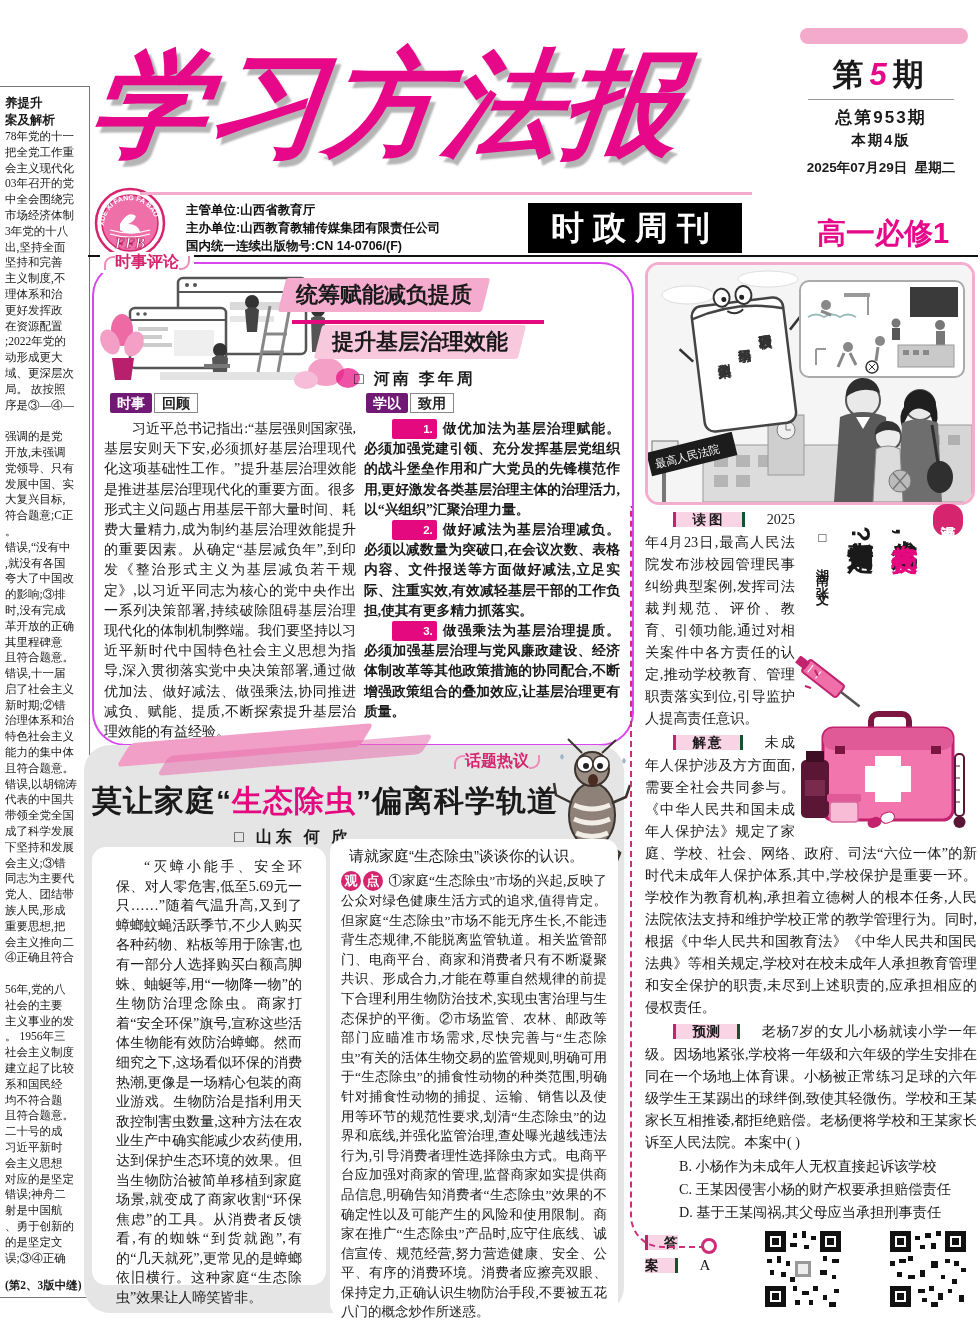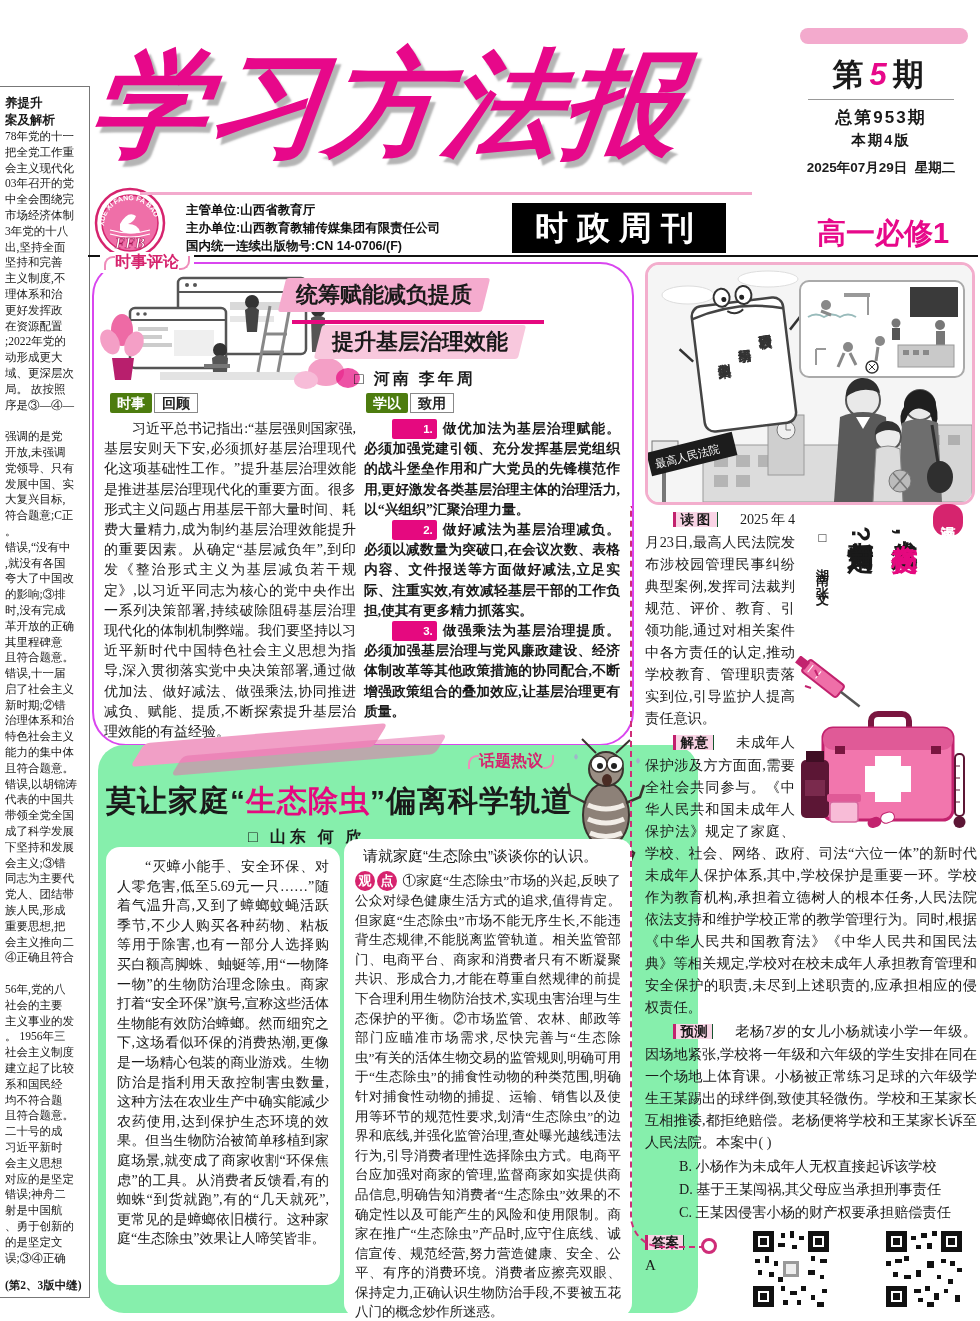--- a/index.html
+++ b/index.html
@@ -20,75 +20,75 @@
   .m-topbar{left:800px;top:28px;width:168px;height:16px;background:#f3aacd;border-radius:9px;}
   .m-issue{left:790px;top:54px;width:182px;text-align:center;}
   .m-issue .l1{font-size:31px;font-weight:bold;letter-spacing:6px;}
   .m-issue .l1 .num{color:#e7088a;font-style:italic;}
   .m-issue .sep{border-bottom:1.5px solid #999;margin:3px 18px 6px;}
   .m-issue .l2{font-size:17px;font-weight:bold;letter-spacing:2px;}
   .m-issue .l3{font-size:14.5px;font-weight:bold;letter-spacing:2px;margin-top:2px;}
   .m-issue .l4{font-size:13.5px;font-weight:bold;margin-top:9px;white-space:nowrap;}
   .m-pinkline{left:140px;top:192px;width:612px;height:3px;background:#f3aacd;}
   .m-org{left:186px;top:201px;font-size:12.5px;line-height:18px;font-weight:bold;color:#111;}
-  .m-weekly{left:512px;top:203px;width:214px;height:50px;background:#000;color:#fff;
+  .m-weekly{left:528px;top:203px;width:214px;height:50px;background:#000;color:#fff;
             font-size:33px;font-weight:bold;text-align:center;line-height:50px;letter-spacing:9px;}
   .m-edition{left:794px;top:214px;width:178px;text-align:center;font-size:29px;font-weight:bold;color:#e7088a;}
   .m-rule{left:88px;top:255px;width:890px;height:2px;background:#111;}
   
   .a1{left:92px;top:262px;width:538px;height:480px;border:2px solid #d946ef;border-radius:34px;background:#fff;}
   .badge{color:#d6246e;font-weight:bold;font-size:16px;background:#fff;padding:0 4px;white-space:nowrap;}
   .curl{display:inline-block;width:9px;height:12px;vertical-align:middle;}
   .curl.l{border-left:2px solid #ef8cba;border-top:2px solid #ef8cba;border-radius:9px 0 0 0;}
   .curl.r{border-right:2px solid #ef8cba;border-bottom:2px solid #ef8cba;border-radius:0 0 9px 0;}
   .a1-badge{left:6px;top:-12px;}
   .hl{font-size:22px;font-weight:bold;white-space:nowrap;padding:2px 14px;}
   .hl .bg{position:absolute;inset:0;transform:skewX(-14deg);z-index:0;border-radius:3px;}
   .hl span.t{position:relative;z-index:1;}
   .a1-hl1{left:188px;top:14px;}
   .a1-hl1 .bg{background:#f5abce;}
   .a1-underline{left:198px;top:56px;width:252px;height:3.5px;background:#e5097f;}
   .a1-hl2{left:224px;top:61px;}
   .a1-hl2 .bg{background:#f8c8dd;}
   .a1-byline{left:260px;top:105px;font-size:16px;letter-spacing:3px;font-weight:bold;}
   .subbadge{font-size:14px;font-weight:bold;font-family:"Liberation Sans",sans-serif;white-space:nowrap;}
-  .subbadge .p1{background:#4d7c0f;color:#fff;padding:2px 7px;border-radius:2px;}
+  .subbadge .p1{background:#701a75;color:#fff;padding:2px 7px;border-radius:2px;}
   .subbadge .p2{border:1px solid #888;color:#222;padding:1px 7px;background:#fff;margin-left:2px;}
   .a1-sub1{left:16px;top:131px;}
   .a1-sub2{left:272px;top:131px;text-align:center;}
   .a1-textl{left:10px;top:155px;width:252px;font-size:14px;line-height:20.2px;text-align:justify;text-indent:2em;}
   .a1-textr{left:270px;top:155px;width:256px;font-size:13.8px;line-height:20.2px;text-align:justify;font-weight:bold;}
   .a1-textr p{margin:0;text-indent:2em;}
   .numchip{display:inline-block;background:#e5097f;color:#fff;font-size:11.5px;font-weight:bold;
            padding:0 4px;border-radius:2px;margin-right:5px;font-family:"Liberation Sans",sans-serif;}
   
-  .a2{left:98px;top:745px;width:600px;height:568px;background:#86efac;border-radius:26px;}
+  .a2{left:84px;top:745px;width:540px;height:568px;background:#e5e5e5;border-radius:26px;}
   .sw1{left:46px;top:-12px;width:230px;height:24px;background:#f19fc6;transform:skewX(-35deg) rotate(-5deg);border-radius:5px;}
   .sw2{left:86px;top:0px;width:250px;height:20px;background:#e76fad;opacity:.55;transform:skewX(-35deg) rotate(-5deg);border-radius:5px;}
   .a2-badge{left:366px;top:6px;background:transparent;}
   .a2-hl{left:8px;top:36px;font-size:30px;font-weight:bold;white-space:nowrap;letter-spacing:1px;}
   .a2-hl .pink{color:#e5097f;}
   .a2-byline{left:150px;top:82px;font-size:16px;letter-spacing:4px;font-weight:bold;}
   .a2-lbox{left:8px;top:102px;width:234px;height:438px;background:#fff;border-radius:14px;
-           padding:10px 11px;box-sizing:border-box;font-size:14px;line-height:19.6px;text-align:justify;text-indent:2em;font-family:Liberation Serif, serif;}
+           padding:10px 24px;box-sizing:border-box;font-size:14px;line-height:19.6px;text-align:justify;text-indent:2em;font-family:Liberation Serif, serif;}
   .a2-rbox{left:246px;top:94px;width:288px;height:478px;background:#fff;border-radius:14px;
            padding:8px 11px;box-sizing:border-box;}
   .a2-prompt{font-size:15px;font-weight:normal;font-family:"Liberation Sans",sans-serif;margin:0 8px 5px;}
   .a2-op{font-size:13.5px;line-height:19.6px;text-align:justify;margin:0;}
   .circ{display:inline-block;width:20px;height:20px;border-radius:50%;background:#d6246e;color:#fff;
         font-size:13px;font-weight:bold;text-align:center;line-height:20px;margin-right:2px;
         font-family:"Liberation Sans",sans-serif;text-indent:0;}
   
   .comicframe{left:645px;top:262px;width:330px;height:243px;border:3px solid #f3aecd;border-radius:14px;
               background:#fff;box-sizing:border-box;overflow:hidden;}
   .rc{left:645px;top:508px;width:332px;height:805px;font-size:14.2px;line-height:22px;}
   .rc-float{float:right;width:182px;height:328px;}
   .rc p.body{margin:0 0 2px;text-indent:2em;text-align:justify;}
-  .chip-tag{border-left:3px solid #c2226e;border-right:1px solid #14532d;background:#f9d4e5;
-            font-weight:bold;padding:0 4px;margin-right:22px;font-size:13.5px;}
+  .chip-tag{border-left:3px solid #c2226e;border-right:3px solid #14532d;background:#f9d4e5;
+            font-weight:bold;padding:0 16px;margin-right:22px;font-size:13.5px;}
   .vbadge{left:288px;top:-4px;writing-mode:vertical-rl;background:#d6246e;color:#fff;font-weight:bold;
           font-size:15px;padding:10px 4px;border-radius:13px;letter-spacing:3px;font-family:"Liberation Sans",sans-serif;}
   .vtitle{left:194px;top:12px;height:256px;writing-mode:vertical-rl;font-size:26px;font-weight:bold;
           font-family:"Liberation Sans",sans-serif;letter-spacing:1px;}
   .vtitle p{margin:0;line-height:44px;}
   .vtitle .pink{color:#e5097f;}
   .vbyline{left:166px;top:22px;height:180px;writing-mode:vertical-rl;font-size:13px;letter-spacing:5px;font-weight:bold;}
   .kit{left:150px;top:148px;}
   .rc-opts{padding-left:34px;font-size:14.2px;line-height:23.2px;}
   .ansrow{display:flex;gap:26px;margin-top:6px;align-items:flex-start;}
@@ -431,22 +431,22 @@
       <path d="M168,82 h5 v5 h5 v5 h-5 v5 h-5 v-5 h-5 v-5 h5 z" fill="#fff" opacity=".9"></path>
     </svg>
 
     <p class="body"><span class="chip-tag">读图</span><span>2025年4月23日,最高人民法院发布涉校园管理民事纠纷典型案例,发挥司法裁判规范、评价、教育、引领功能,通过对相关案件中各方责任的认定,推动学校教育、管理职责落实到位,引导监护人提高责任意识。</span></p>
     <p class="body"><span class="chip-tag">解意</span><span>未成年人保护涉及方方面面,需要全社会共同参与。《中华人民共和国未成年人保护法》规定了家庭、学校、社会、网络、政府、司法“六位一体”的新时代未成年人保护体系,其中,学校保护是重要一环。学校作为教育机构,承担着立德树人的根本任务,人民法院依法支持和维护学校正常的教学管理行为。同时,根据《中华人民共和国教育法》《中华人民共和国民法典》等相关规定,学校对在校未成年人承担教育管理和安全保护的职责,未尽到上述职责的,应承担相应的侵权责任。</span></p>
     <p class="body"><span class="chip-tag">预测</span><span>老杨7岁的女儿小杨就读小学一年级。因场地紧张,学校将一年级和六年级的学生安排在同在一个场地上体育课。小杨被正常练习足球的六年级学生王某踢出的球绊倒,致使其轻微伤。学校和王某家长互相推诿,都拒绝赔偿。老杨便将学校和王某家长诉至人民法院。本案中(        )</span></p>
 
     <div class="rc-opts">
 
         <div>B. 小杨作为未成年人无权直接起诉该学校</div>
+        <div>C. 王某因侵害小杨的财产权要承担赔偿责任</div>
         <div>D. 基于王某闯祸,其父母应当承担刑事责任</div>
-        <div>C. 王某因侵害小杨的财产权要承担赔偿责任</div>
       </div>
 
     <div class="ansrow">
       <div><span class="chip-tag">答案</span><span class="ansval">A</span></div>
       <div class="qrcol">
         <svg width="76" height="76" viewBox="0 0 33 33" shape-rendering="crispEdges">
           <rect width="33" height="33" fill="#fff"></rect>
           <path d="M0,0 h9 v9 h-9 z M2,2 v5 h5 v-5 z" fill="#111" fill-rule="evenodd"></path>
             <rect x="3" y="3" width="3" height="3" fill="#111"></rect>
           <path d="M24,0 h9 v9 h-9 z M26,2 v5 h5 v-5 z" fill="#111" fill-rule="evenodd"></path>

